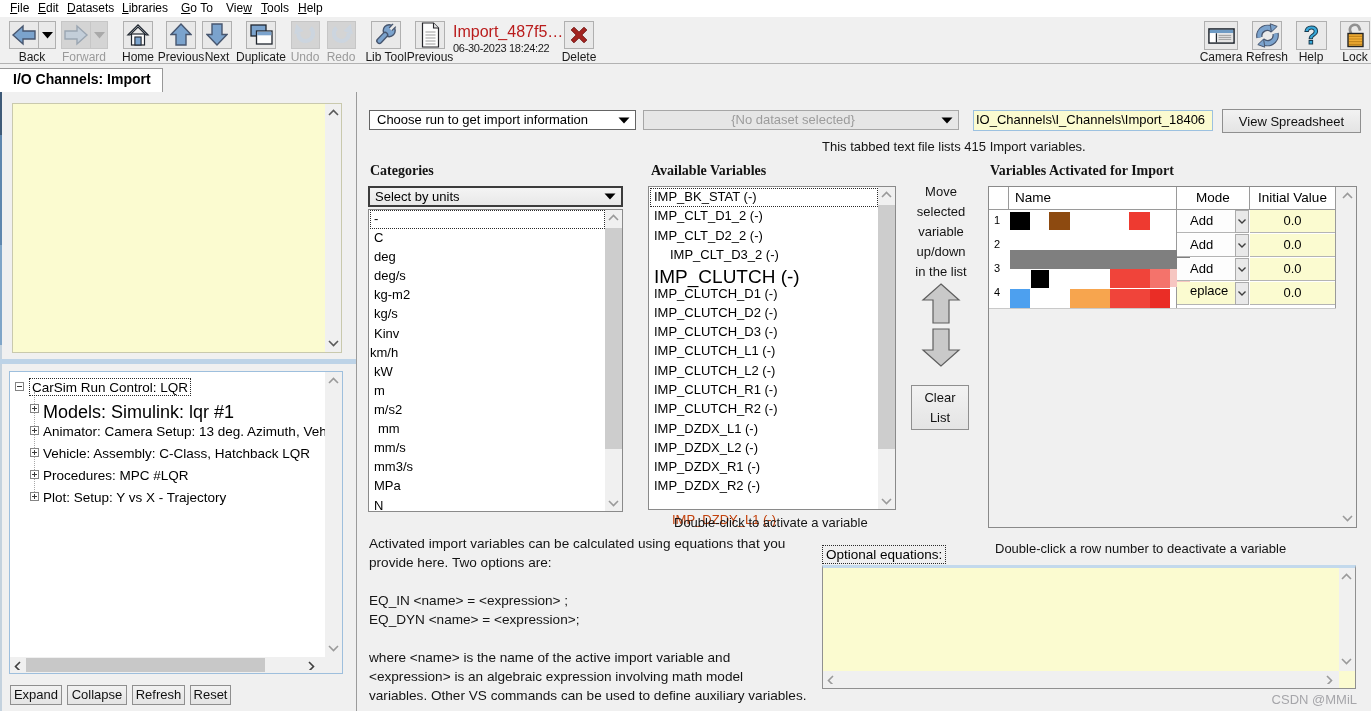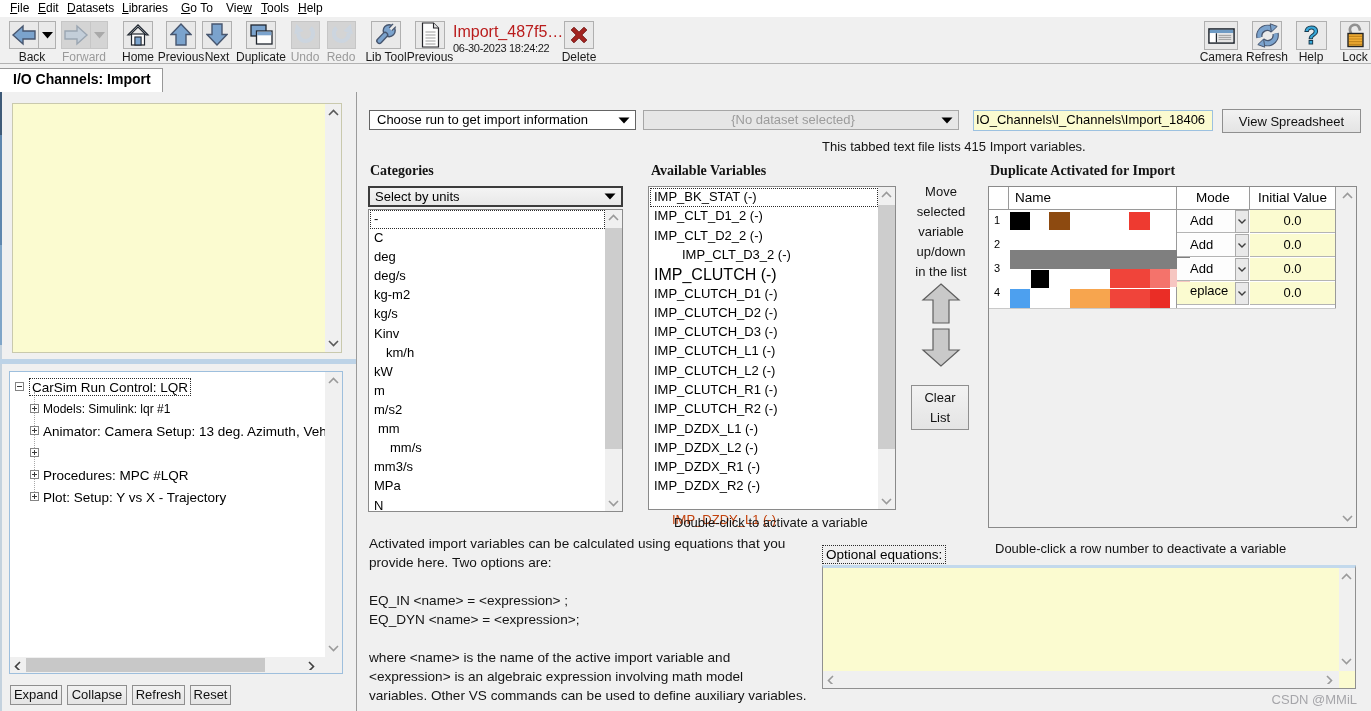--- a/index.html
+++ b/index.html
@@ -174,22 +174,23 @@
   </svg>
 <svg class="abs" style="left:306px;top:660px" width="13" height="10" viewBox="0 0 13 10">
     <polyline points="3,2 7.5,6.5 3,11" fill="none" stroke="#404040" stroke-width="1.6"></polyline>
   </svg>
 <div class="abs" style="left:26px;top:658px;width:239px;height:14px;background:#c8c8c8"></div>
 <div class="abs" style="left:34px;top:392px;width:1px;height:104px;border-left:1px dotted #a8a8a8"></div>
 <div class="exp" style="left:15px;top:382px"></div>
 <div class="abs" style="left:17px;top:386px;width:5px;height:1px;background:#3a3a3a"></div>
 <div class="abs sel" style="left:29px;top:378px;height:18px;padding:0 2px;font-size:13.5px;color:#000;line-height:17px;white-space:nowrap">CarSim Run Control: LQR</div>
 <div class="abs" style="left:40px;top:400px;width:285px;height:110px;overflow:hidden">
-<div style="position:absolute;left:3px;top:2px;font-size:12px;color:#000;white-space:nowrap">Models: Simulink: lqr #1</div>
+<div style="position:absolute;left:3px;top:2px;font-size:18px;color:#000;white-space:nowrap">Models: Simulink: lqr #1</div>
 <div style="position:absolute;left:3px;top:24px;font-size:13.5px;color:#000;white-space:nowrap">Animator: Camera Setup: 13 deg. Azimuth, Veh</div>
+<div style="position:absolute;left:3px;top:46px;font-size:13.5px;color:#000;white-space:nowrap">Vehicle: Assembly: C-Class, Hatchback LQR</div>
 <div style="position:absolute;left:3px;top:68px;font-size:13.5px;color:#000;white-space:nowrap">Procedures: MPC #LQR</div>
 <div style="position:absolute;left:3px;top:90px;font-size:13.5px;color:#000;white-space:nowrap">Plot: Setup: Y vs X - Trajectory</div>
 </div>
 <div class="exp" style="left:30px;top:404px"></div>
 <div class="abs" style="left:32px;top:408px;width:5px;height:1px;background:#3a3a3a"></div>
 <div class="abs" style="left:34px;top:406px;width:1px;height:5px;background:#3a3a3a"></div>
 <div class="exp" style="left:30px;top:426px"></div>
 <div class="abs" style="left:32px;top:430px;width:5px;height:1px;background:#3a3a3a"></div>
 <div class="abs" style="left:34px;top:428px;width:1px;height:5px;background:#3a3a3a"></div>
 <div class="exp" style="left:30px;top:448px"></div>
@@ -215,58 +216,58 @@
 <svg class="abs" style="left:941px;top:117px" width="12" height="7">
     <polygon points="0.5,0.5 11.5,0.5 6,6.5" fill="#000"></polygon>
   </svg>
 <div class="abs" style="left:973px;top:110px;width:240px;height:21px;background:#fbfbd0;border:1px solid #9cc1e0;overflow:hidden">
     <div style="position:absolute;left:2px;top:1px;font-size:13px;color:#000;white-space:nowrap">IO_Channels\I_Channels\Import_18406</div>
   </div>
 <div class="wbtn" style="left:1222px;top:109px;width:139px;height:24px;line-height:24px">View Spreadsheet</div>
 <div class="cap" style="left:822px;top:139px">This tabbed text file lists 415 Import variables.</div>
 <div class="hdr" style="left:370px;top:163px">Categories</div>
 <div class="hdr" style="left:651px;top:163px">Available Variables</div>
-<div class="hdr" style="left:990px;top:163px">Duplicate Activated for Import</div>
+<div class="hdr" style="left:990px;top:163px">Variables Activated for Import</div>
 <div class="abs" style="left:368px;top:186px;width:255px;height:21px;background:linear-gradient(#f4f4f4,#e8e8e8);border:2px solid #3c3c3c"></div>
 <div class="abs" style="left:375px;top:189px;font-size:13px;color:#000">Select by units</div>
 <svg class="abs" style="left:604px;top:193px" width="12" height="7">
     <polygon points="0.5,0.5 11.5,0.5 6,6.5" fill="#000"></polygon>
   </svg>
 <div class="lst" style="left:368px;top:209px;width:255px;height:303px"></div>
 <div class="abs" style="left:370px;top:211px;font-size:13px;color:#000;padding-left:4px">-</div>
 <div class="abs" style="left:370px;top:230px;font-size:13px;color:#000;padding-left:4px">C</div>
 <div class="abs" style="left:370px;top:249px;font-size:13px;color:#000;padding-left:4px">deg</div>
 <div class="abs" style="left:370px;top:268px;font-size:13px;color:#000;padding-left:4px">deg/s</div>
 <div class="abs" style="left:370px;top:287px;font-size:13px;color:#000;padding-left:4px">kg-m2</div>
 <div class="abs" style="left:370px;top:306px;font-size:13px;color:#000;padding-left:4px">kg/s</div>
 <div class="abs" style="left:370px;top:326px;font-size:13px;color:#000;padding-left:4px">Kinv</div>
-<div class="abs" style="left:370px;top:345px;font-size:13px;color:#000;padding-left:16px">km/h</div>
+<div class="abs" style="left:370px;top:345px;font-size:13px;color:#000;padding-left:0">km/h</div>
 <div class="abs" style="left:370px;top:364px;font-size:13px;color:#000;padding-left:4px">kW</div>
 <div class="abs" style="left:370px;top:383px;font-size:13px;color:#000;padding-left:4px">m</div>
 <div class="abs" style="left:370px;top:402px;font-size:13px;color:#000;padding-left:4px">m/s2</div>
 <div class="abs" style="left:370px;top:421px;font-size:13px;color:#000;padding-left:8px">mm</div>
-<div class="abs" style="left:370px;top:440px;font-size:13px;color:#000;padding-left:20px">mm/s</div>
+<div class="abs" style="left:370px;top:440px;font-size:13px;color:#000;padding-left:4px">mm/s</div>
 <div class="abs" style="left:370px;top:459px;font-size:13px;color:#000;padding-left:4px">mm3/s</div>
 <div class="abs" style="left:370px;top:478px;font-size:13px;color:#000;padding-left:4px">MPa</div>
 <div class="abs" style="left:370px;top:498px;font-size:13px;color:#000;padding-left:4px">N</div>
 <div class="abs sel" style="left:369.5px;top:210px;width:235px;height:19px"></div>
 <div class="sb" style="left:605px;top:210px;width:17px;height:301px"></div>
 <svg class="abs" style="left:607px;top:213px" width="13" height="10" viewBox="0 0 13 10">
     <polyline points="2,7 6.5,2.5 11,7" fill="none" stroke="#9a9a9a" stroke-width="1.6"></polyline>
   </svg>
 <svg class="abs" style="left:607px;top:498px" width="13" height="10" viewBox="0 0 13 10">
     <polyline points="2,3 6.5,7.5 11,3" fill="none" stroke="#9a9a9a" stroke-width="1.6"></polyline>
   </svg>
 <div class="abs" style="left:605px;top:228px;width:17px;height:221px;background:#cdcdcd"></div>
 <div class="lst" style="left:648px;top:186px;width:248px;height:324px"></div>
 <div class="abs" style="left:650px;top:189px;font-size:13px;color:#000;padding-left:4px">IMP_BK_STAT (-)</div>
 <div class="abs" style="left:650px;top:208px;font-size:13px;color:#000;padding-left:4px">IMP_CLT_D1_2 (-)</div>
 <div class="abs" style="left:650px;top:228px;font-size:13px;color:#000;padding-left:4px">IMP_CLT_D2_2 (-)</div>
-<div class="abs" style="left:674px;top:247px;font-size:13px;color:#000;padding-left:8px">IMP_CLT_D3_2 (-)</div>
-<div class="abs" style="left:650px;top:266px;font-size:16px;color:#000;padding-left:4px">IMP_CLUTCH (-)</div>
+<div class="abs" style="left:650px;top:247px;font-size:13px;color:#000;padding-left:20px">IMP_CLT_D3_2 (-)</div>
+<div class="abs" style="left:650px;top:266px;font-size:19px;color:#000;padding-left:4px">IMP_CLUTCH (-)</div>
 <div class="abs" style="left:650px;top:286px;font-size:13px;color:#000;padding-left:4px">IMP_CLUTCH_D1 (-)</div>
 <div class="abs" style="left:650px;top:305px;font-size:13px;color:#000;padding-left:4px">IMP_CLUTCH_D2 (-)</div>
 <div class="abs" style="left:650px;top:324px;font-size:13px;color:#000;padding-left:4px">IMP_CLUTCH_D3 (-)</div>
 <div class="abs" style="left:650px;top:343px;font-size:13px;color:#000;padding-left:4px">IMP_CLUTCH_L1 (-)</div>
 <div class="abs" style="left:650px;top:363px;font-size:13px;color:#000;padding-left:4px">IMP_CLUTCH_L2 (-)</div>
 <div class="abs" style="left:650px;top:382px;font-size:13px;color:#000;padding-left:4px">IMP_CLUTCH_R1 (-)</div>
 <div class="abs" style="left:650px;top:401px;font-size:13px;color:#000;padding-left:4px">IMP_CLUTCH_R2 (-)</div>
 <div class="abs" style="left:650px;top:421px;font-size:13px;color:#000;padding-left:4px">IMP_DZDX_L1 (-)</div>
 <div class="abs" style="left:650px;top:440px;font-size:13px;color:#000;padding-left:4px">IMP_DZDX_L2 (-)</div>
 <div class="abs" style="left:650px;top:459px;font-size:13px;color:#000;padding-left:4px">IMP_DZDX_R1 (-)</div>

